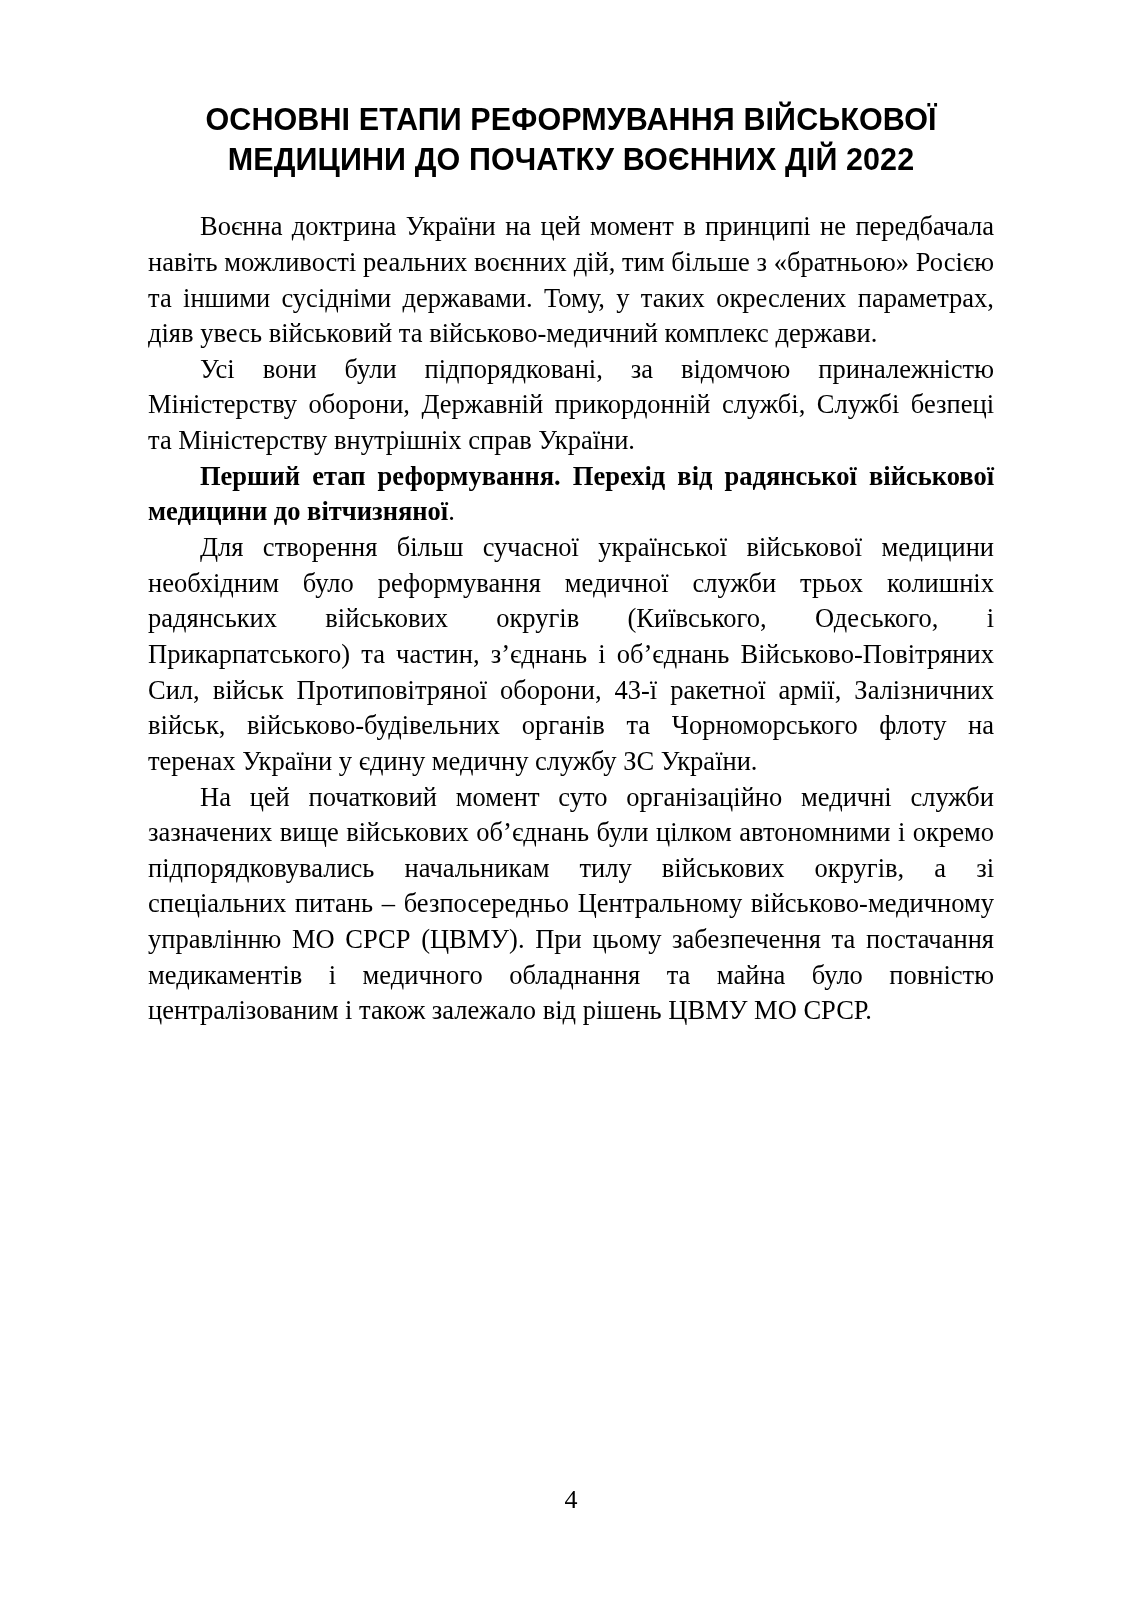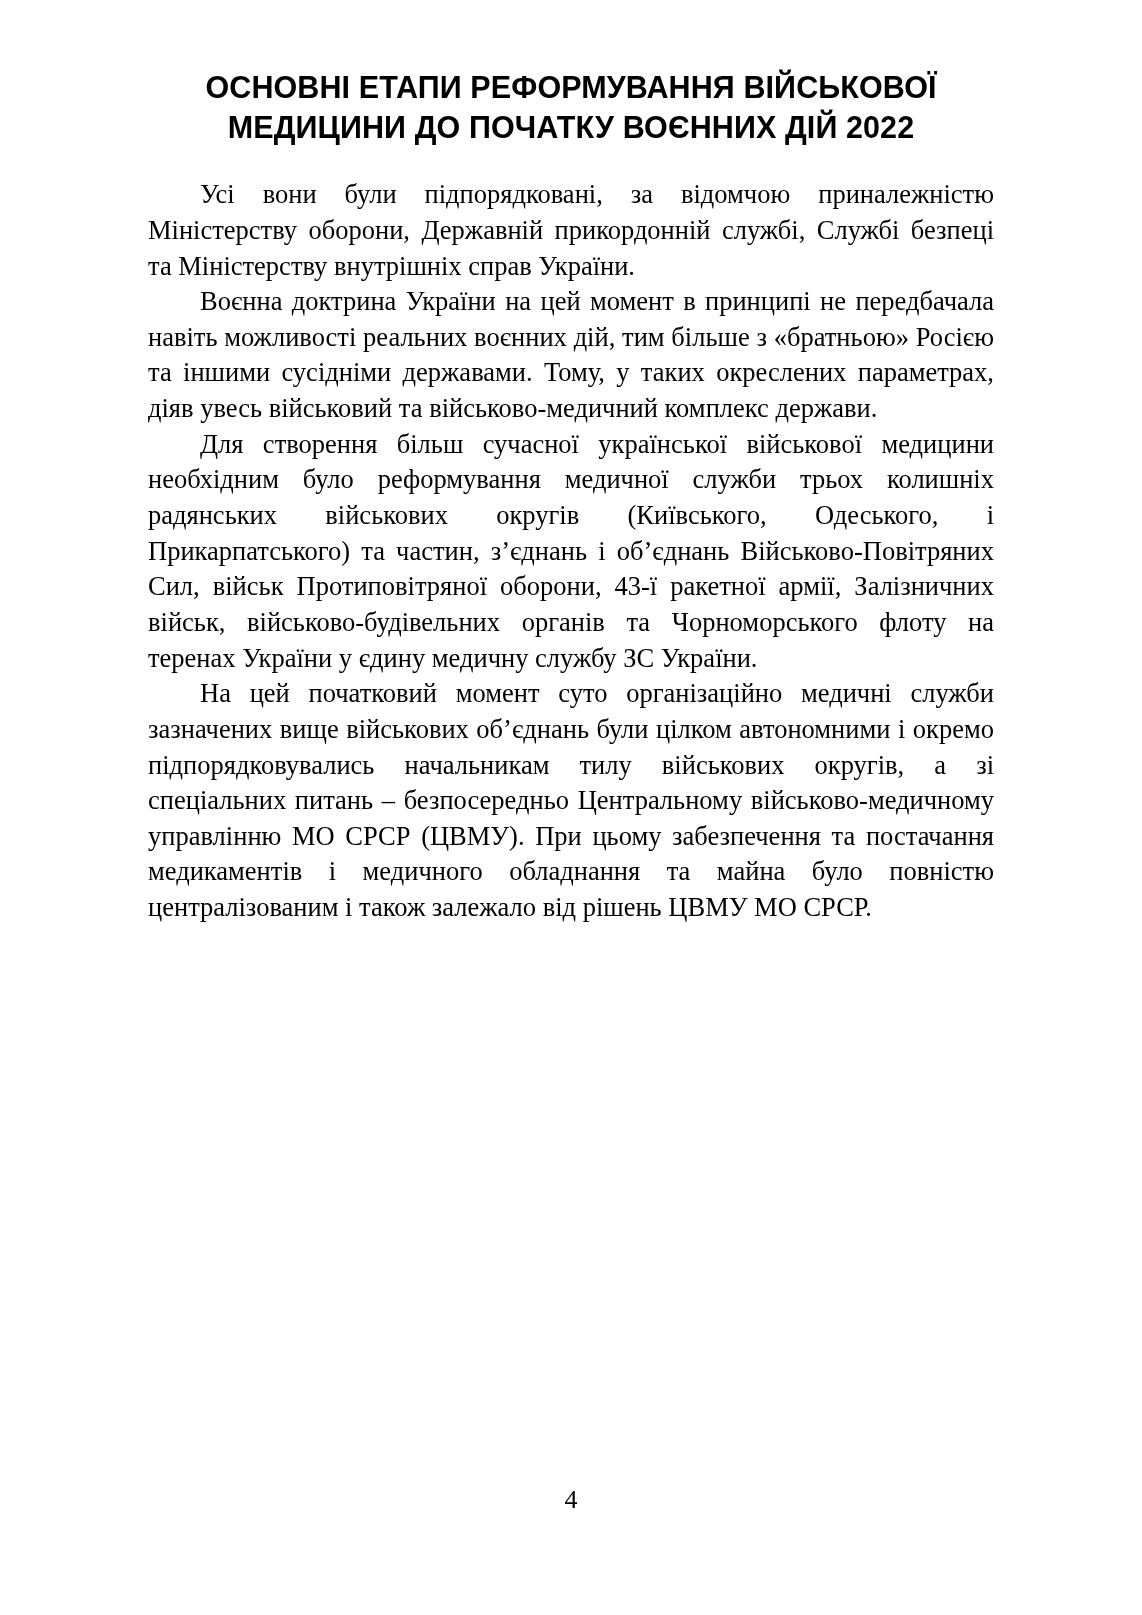--- a/index.html
+++ b/index.html
@@ -12,21 +12,21 @@
     height: 1615px;
     position: relative;
     font-family: "Liberation Serif", serif;
     color: #000000;
     overflow: hidden;
   }
   .page {
     box-sizing: border-box;
     width: 1142px;
     height: 1615px;
-    padding: 68px 148px 40px 148px;
+    padding: 100px 148px 40px 148px;
     position: relative;
   }
   .doc-title {
     font-family: "Liberation Sans", sans-serif;
     font-weight: bold;
     font-size: 30.5px;
     line-height: 1.30;
     text-align: center;
     letter-spacing: 0.1px;
     margin: 0 0 30px 0;
@@ -60,21 +60,22 @@
   }
 </style>
 </head>
 <body>
 
 <div class="page">
 
   <h1 class="doc-title">ОСНОВНІ ЕТАПИ РЕФОРМУВАННЯ ВІЙСЬКОВОЇ МЕДИЦИНИ ДО ПОЧАТКУ ВОЄННИХ ДІЙ 2022</h1>
 
   <div class="body-text">
+    <p>Воєнна доктрина України на цей момент в принципі не передбачала навіть можливості реальних воєнних дій, тим більше з «братньою» Росією та іншими сусідніми державами. Тому, у таких окреслених параметрах, діяв увесь військовий та військово-медичний комплекс держави.</p>
     <p>Усі вони були підпорядковані, за відомчою приналежністю Міністерству оборони, Державній прикордонній службі, Службі безпеці та Міністерству внутрішніх справ України.</p>
-    <p>Воєнна доктрина України на цей момент в принципі не передбачала навіть можливості реальних воєнних дій, тим більше з «братньою» Росією та іншими сусідніми державами. Тому, у таких окреслених параметрах, діяв увесь військовий та військово-медичний комплекс держави.</p>
+    <p class="stage-head"><span>Перший етап реформування. Перехід від радянської військової медицини до вітчизняної</span><span class="tail">.</span></p>
     <p>Для створення більш сучасної української військової медицини необхідним було реформування медичної служби трьох колишніх радянських військових округів (Київського, Одеського, і Прикарпатського) та частин, з’єднань і об’єднань Військово-Повітряних Сил, військ Протиповітряної оборони, 43-ї ракетної армії, Залізничних військ, військово-будівельних органів та Чорноморського флоту на теренах України у єдину медичну службу ЗС України.</p>
     <p>На цей початковий момент суто організаційно медичні служби зазначених вище військових об’єднань були цілком автономними і окремо підпорядковувались начальникам тилу військових округів, а зі спеціальних питань – безпосередньо Центральному військово-медичному управлінню МО СРСР (ЦВМУ). При цьому забезпечення та постачання медикаментів і медичного обладнання та майна було повністю централізованим і також залежало від рішень ЦВМУ МО СРСР.</p>
   </div>
 
   <div class="page-number">4</div>
 
 </div>
 
 </body></html>

